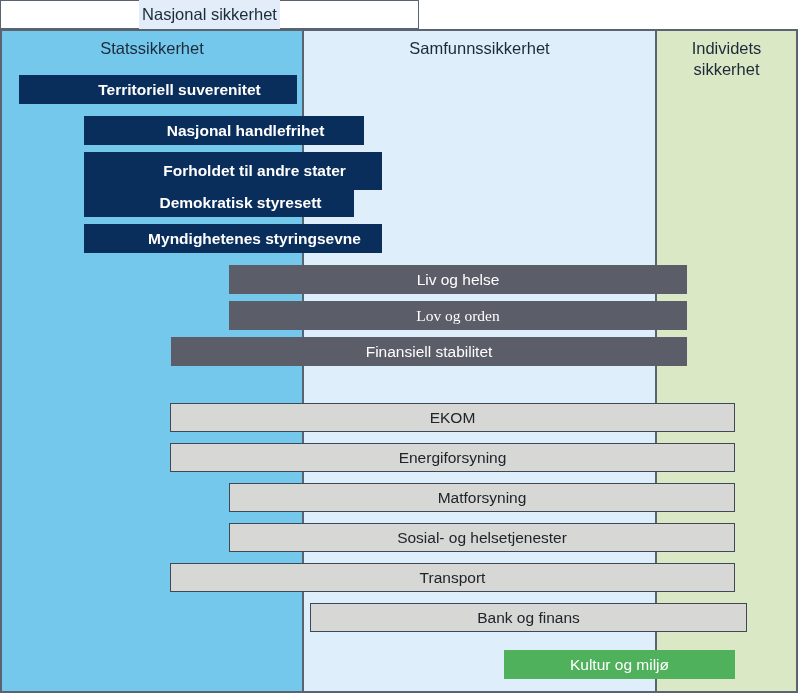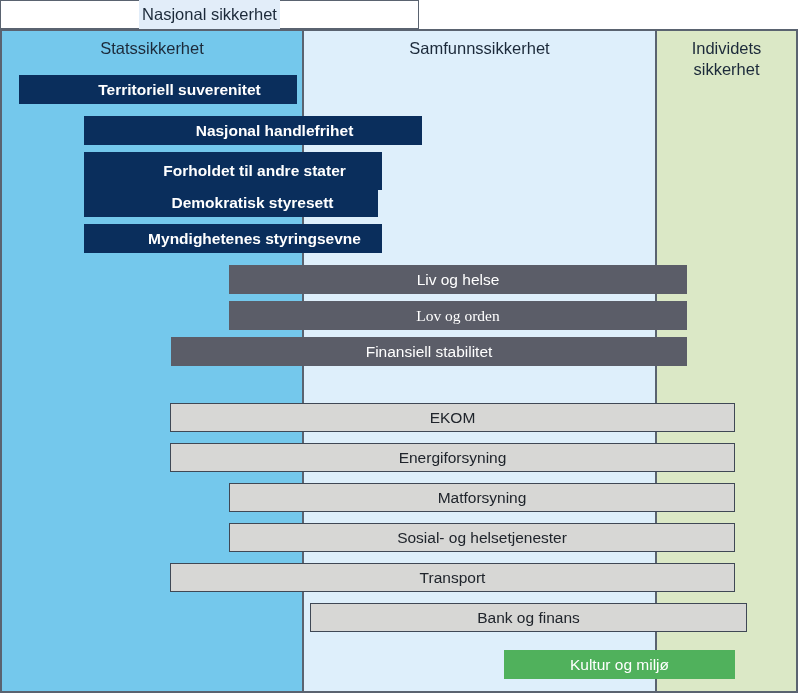--- a/index.html
+++ b/index.html
@@ -150,27 +150,27 @@
       <div class="col-head">
         <div>Individets</div>
         <div>sikkerhet</div>
       </div>
     </div>
 
     <div id="bars-layer">
         <div class="bar navy" style="left: 17px; top: 44px; width: 278px; height: 29px;">
           <span>Territoriell suverenitet</span>
         </div>
-        <div class="bar navy" style="left: 82px; top: 85px; width: 338px; height: 29px;">
+        <div class="bar navy" style="left: 82px; top: 85px; width: 280px; height: 29px;">
           <span>Nasjonal handlefrihet</span>
         </div>
         <div class="bar navy" style="left: 82px; top: 121px; width: 298px; height: 38px; text-align: right;">
           <span>Forholdet til andre stater</span>
         </div>
-        <div class="bar navy" style="left: 82px; top: 157px; width: 294px; height: 29px;">
+        <div class="bar navy" style="left: 82px; top: 157px; width: 270px; height: 29px;">
           <span>Demokratisk styresett</span>
         </div>
         <div class="bar navy" style="left: 82px; top: 193px; width: 298px; height: 29px;">
           <span>Myndighetenes styringsevne</span>
         </div>
         <div class="bar dgray" style="left: 227px; top: 234px; width: 458px; height: 29px;">
           <span>Liv og helse</span>
         </div>
         <div class="bar dgray" style="left: 227px; top: 270px; width: 458px; height: 29px; font-family: Liberation Serif, serif;">
           <span>Lov og orden</span>

